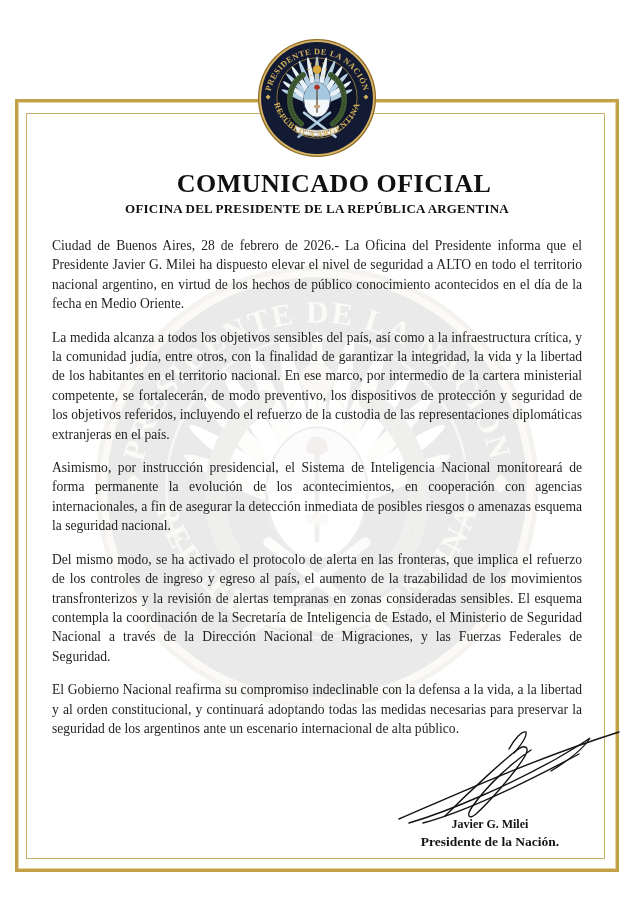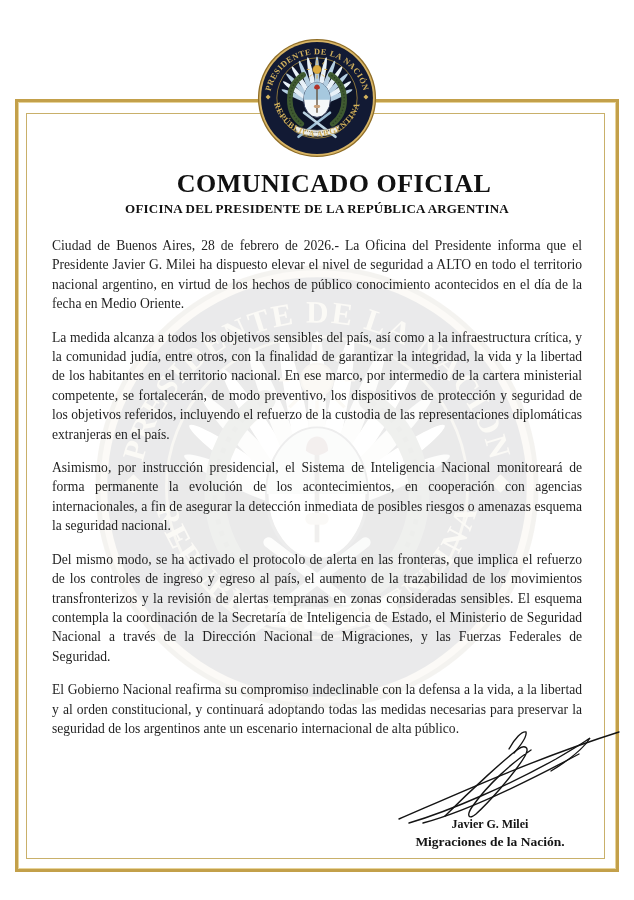--- a/index.html
+++ b/index.html
@@ -178,13 +178,13 @@
 <svg class="sig-scribble" viewBox="0 0 230 100">
   <g fill="none" stroke="#141414" stroke-width="1.4" stroke-linecap="round">
     <path d="M 6 93 C 55 72 140 33 226 6"></path>
     <path d="M 16 97 C 60 84 118 58 163 33 C 180 23 193 15 197 12 C 191 22 176 34 158 45"></path>
     <path d="M 52 90 C 80 62 112 33 124 24 C 132 18 137 21 132 30 C 120 50 94 78 83 88 C 76 94 73 90 79 81 C 95 58 120 36 138 24"></path>
     <path d="M 116 23 C 122 12 129 5 133 6 C 134 10 128 19 121 27"></path>
     <path d="M 30 97 C 75 85 130 58 186 28"></path>
   </g>
 </svg>
 <div class="sig-name">Javier G. Milei</div>
-<div class="sig-role">Migraciones de la Nación.</div>
+<div class="sig-role">Presidente de la Nación.</div>
 
 </body></html>

